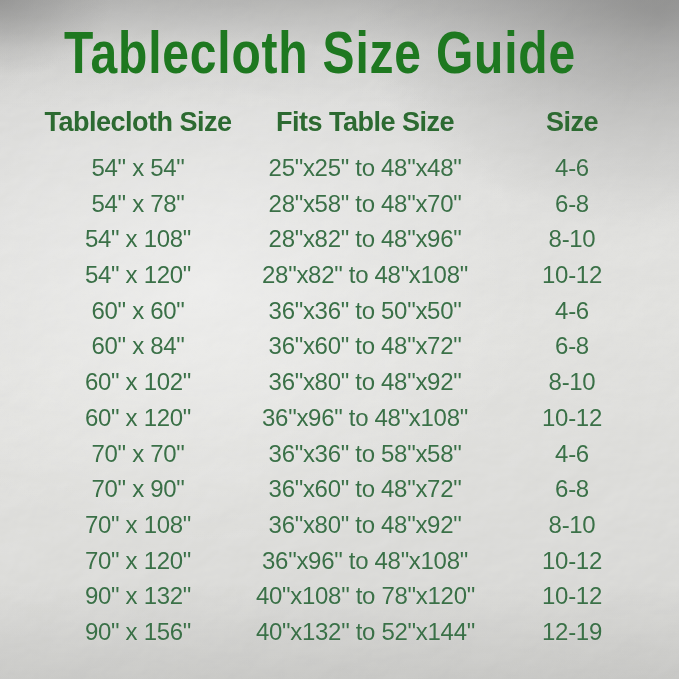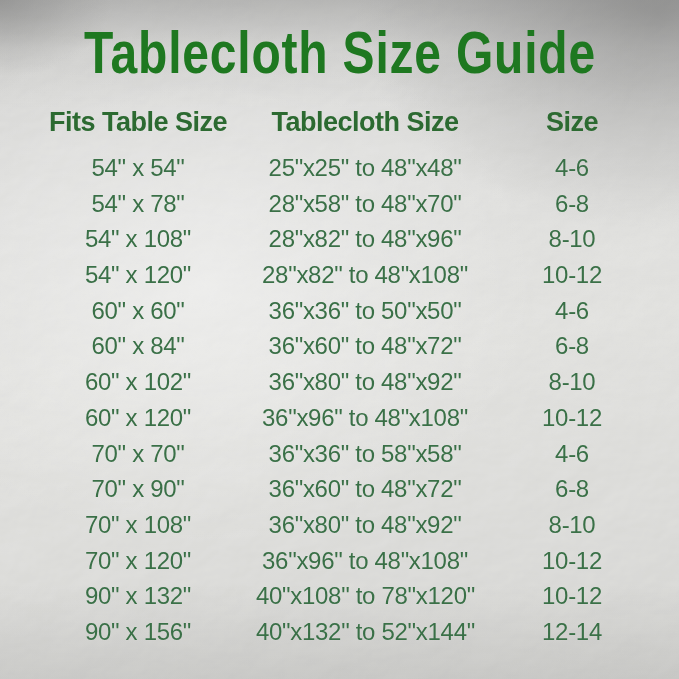--- a/index.html
+++ b/index.html
@@ -41,21 +41,21 @@
   }
   .shade-bottom {
     background: linear-gradient(0deg, rgba(130,130,128,0.18) 0%, rgba(255,255,255,0) 14%);
   }
   .title {
     position: absolute;
     top: 18px;
     left: 0;
     width: 660px;
     margin: 0;
-    text-align: right;
+    text-align: left;
     font-size: 60px;
     font-weight: 700;
     letter-spacing: 1px;
     color: #1e7820;
     white-space: nowrap;
   }
   .title .squeeze {
     display: inline-block;
     transform: scaleX(0.80);
     transform-origin: 50% 50%;
@@ -113,22 +113,22 @@
 
   <div class="shade shade-highlight"></div>
   <div class="shade shade-top"></div>
   <div class="shade shade-topright"></div>
   <div class="shade shade-topleft"></div>
   <div class="shade shade-bottom"></div>
 
   <h1 class="title"><span class="squeeze">Tablecloth Size Guide</span></h1>
 
   <div class="grid-head">
+    <div class="th">Tablecloth Size</div>
     <div class="th">Fits Table Size</div>
-    <div class="th">Tablecloth Size</div>
     <div class="th">Size</div>
   </div>
 
   <div class="grid-body">
 
     <div class="row">
       <div class="cell">54" x 54"</div>
       <div class="cell">25"x25" to 48"x48"</div>
       <div class="cell">4-6</div>
     </div>
@@ -201,17 +201,17 @@
 
     <div class="row">
       <div class="cell">90" x 132"</div>
       <div class="cell">40"x108" to 78"x120"</div>
       <div class="cell">10-12</div>
     </div>
 
     <div class="row">
       <div class="cell">90" x 156"</div>
       <div class="cell">40"x132" to 52"x144"</div>
-      <div class="cell">12-14</div>
+      <div class="cell">12-19</div>
     </div>
 
   </div>
 </div>
 
 </body></html>

